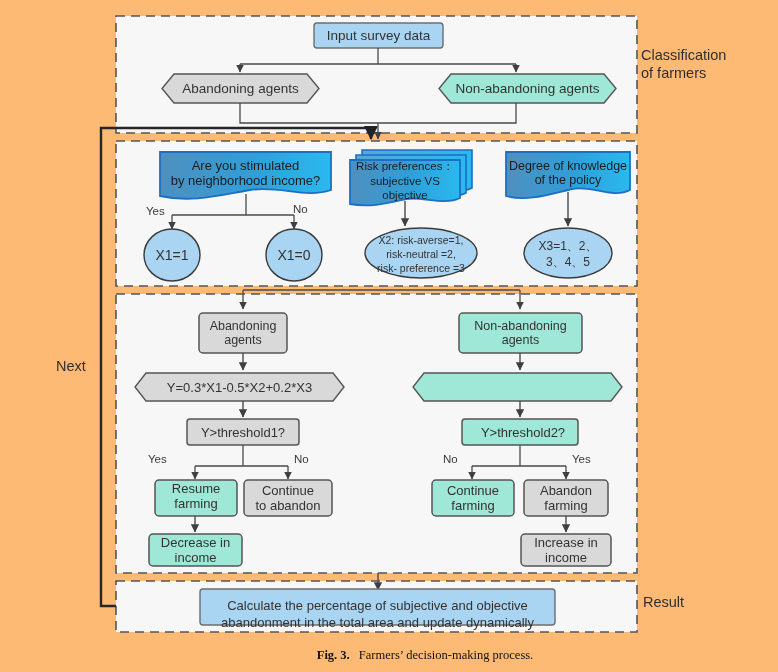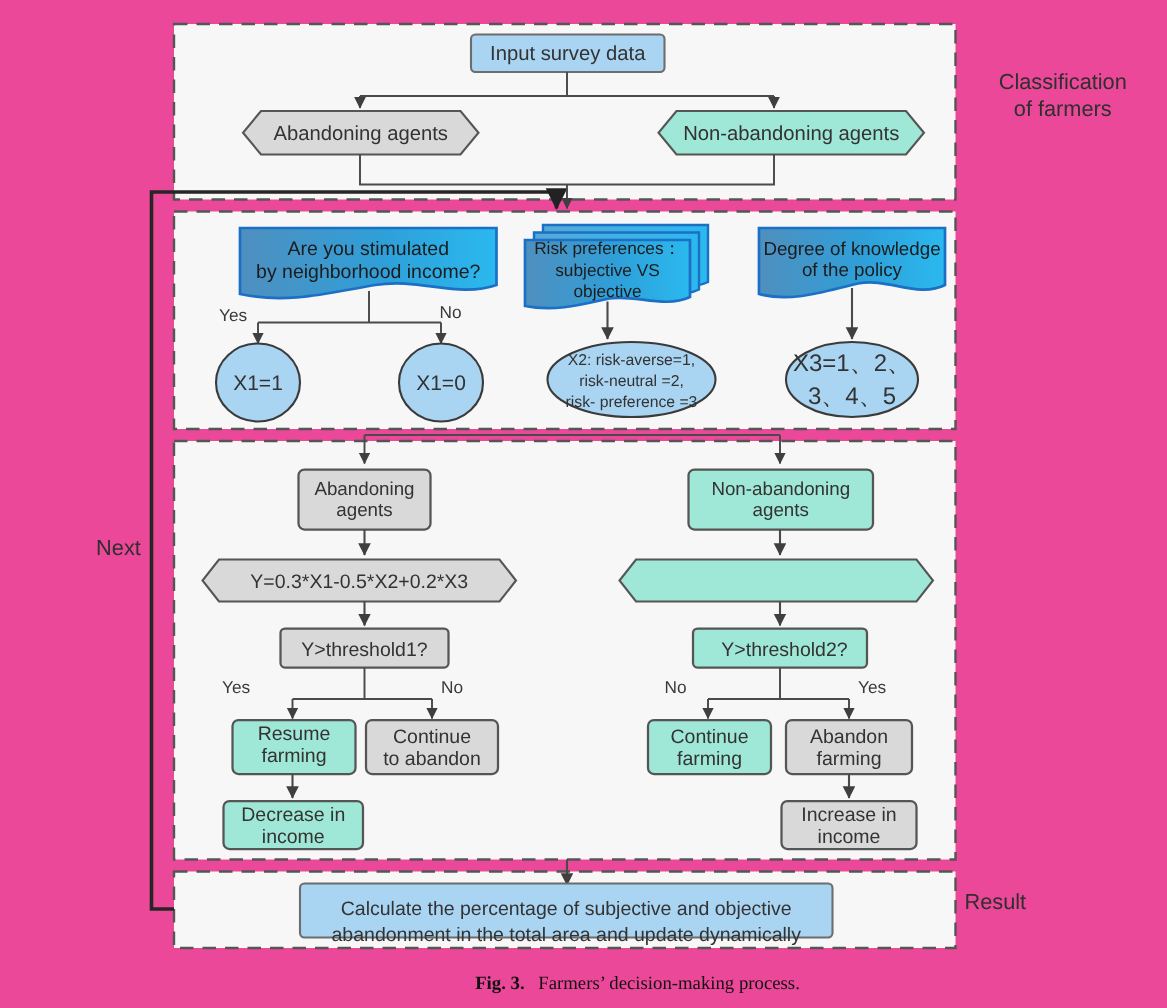--- a/index.html
+++ b/index.html
@@ -1,20 +1,20 @@
 <!DOCTYPE html>
 <html><head>
 <meta charset="utf-8">
 <style>
   html,body{margin:0;padding:0;background:#f4f4f4;}
   body{font-family:"Liberation Sans",sans-serif;}
-  #page{position:relative;width:778px;height:672px;background:#ec4899;overflow:hidden;}
+  #page{position:relative;width:778px;height:672px;background:#fdba74;overflow:hidden;}
   #svg-root{position:absolute;left:0;top:0;width:778px;height:672px;}
   .lbl{position:absolute;color:#3a3a3a;font-size:13.5px;line-height:1.22;white-space:pre-line;}
-  .side-lbl{font-size:14.5px;color:#2f2f2f;text-align:center;}
+  .side-lbl{font-size:14.5px;color:#2f2f2f;}
   .yn{font-size:11.5px;color:#3a3a3a;}
   .caption{position:absolute;left:0;top:648px;width:778px;text-align:center;
            font-family:"Liberation Serif",serif;font-size:12.5px;color:#111;padding-left:36px;}
   .caption b{font-weight:bold;}
   .nodetext{position:absolute;display:flex;align-items:center;justify-content:center;
             text-align:center;color:#333;pointer-events:none;}
   .t-doc{color:#2b2b2b;}
 </style>
 </head>
 <body>
@@ -138,21 +138,21 @@
 of the policy</div>
 
   <div class="lbl yn" style="left:146px;top:204px;">Yes</div>
   <div class="lbl yn" style="left:293px;top:202px;">No</div>
 
   <div class="nodetext" style="left:144px;top:242px;width:56px;height:26px;font-size:14px;">X1=1</div>
   <div class="nodetext" style="left:266px;top:242px;width:56px;height:26px;font-size:14px;">X1=0</div>
   <div class="nodetext" style="left:365px;top:235px;width:112px;height:38px;font-size:10.5px;white-space:pre-line;line-height:1.35;">X2: risk-averse=1,
 risk-neutral =2,
 risk- preference =3</div>
-  <div class="nodetext" style="left:524px;top:238px;width:88px;height:32px;font-size:16px;white-space:pre-line;line-height:1.35;">X3=1、2、
+  <div class="nodetext" style="left:524px;top:238px;width:88px;height:32px;font-size:12px;white-space:pre-line;line-height:1.35;">X3=1、2、
 3、4、5</div>
 
   <div class="nodetext" style="left:199px;top:313px;width:88px;height:40px;font-size:12.5px;white-space:pre-line;">Abandoning
 agents</div>
   <div class="nodetext" style="left:135px;top:373px;width:209px;height:28px;font-size:13px;">Y=0.3*X1-0.5*X2+0.2*X3</div>
   <div class="nodetext" style="left:187px;top:419px;width:112px;height:26px;font-size:13px;">Y&gt;threshold1?</div>
   <div class="lbl yn" style="left:148px;top:452px;">Yes</div>
   <div class="lbl yn" style="left:294px;top:452px;">No</div>
   <div class="nodetext" style="left:155px;top:480px;width:82px;height:32px;font-size:13px;white-space:pre-line;">Resume
 farming</div>

